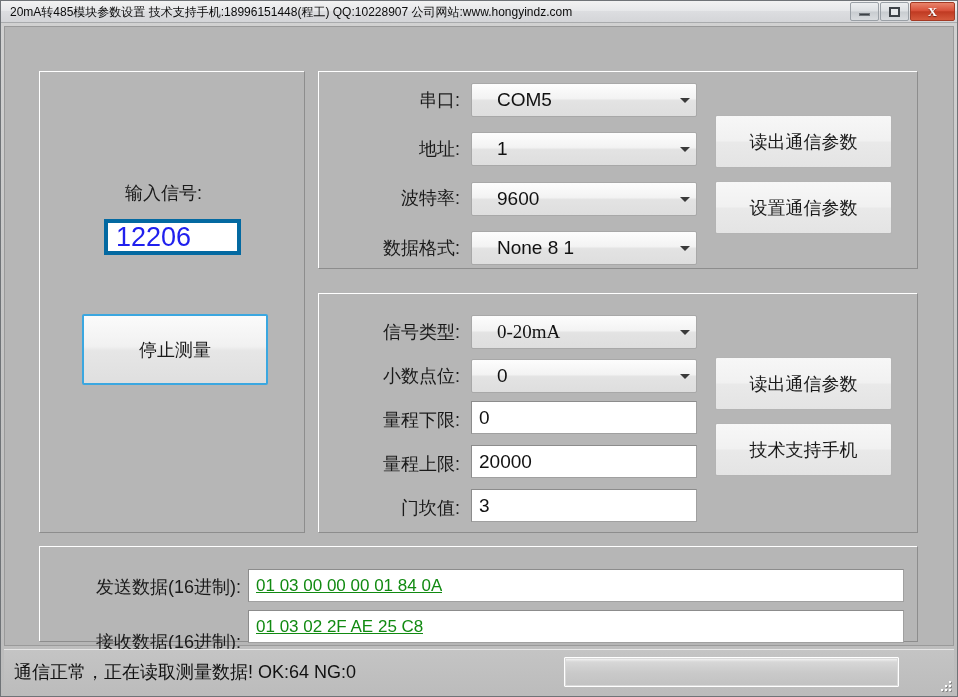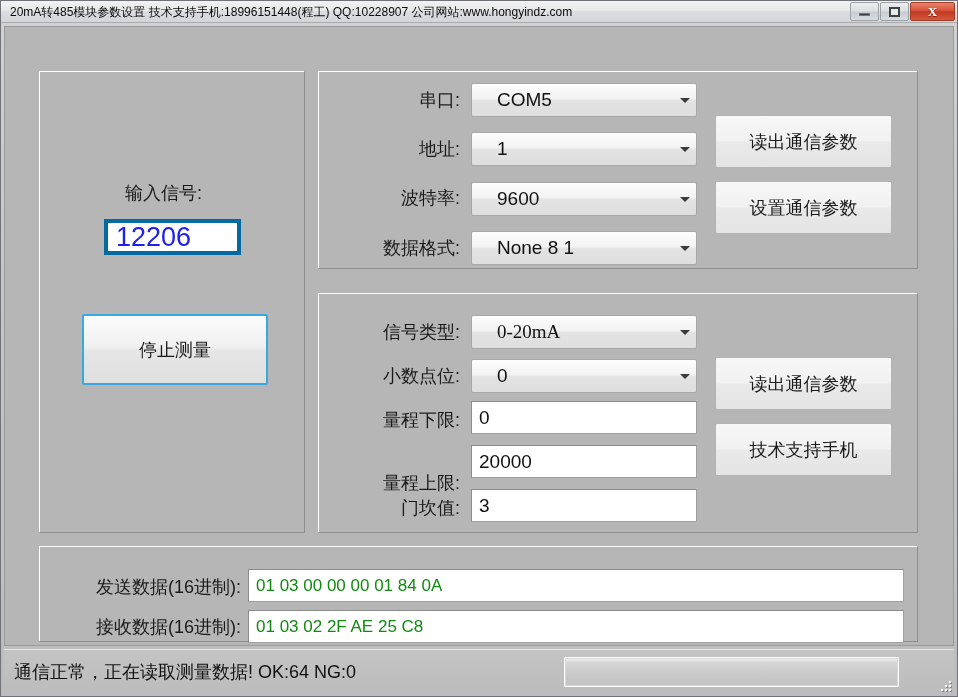--- a/index.html
+++ b/index.html
@@ -156,21 +156,21 @@
     align-items: center;
     cursor: text;
   }
   .tbox .val {
     font-size: 19px;
     color: #111;
     padding-left: 7px;
     white-space: nowrap;
     overflow: hidden;
   }
-  .tbox.hex .val { color: #118a11; font-size: 17px; }
+  .tbox.hex .val { color: #118a11; font-size: 17px; text-decoration: underline; }
   .tbox.signal { border: 4px solid #0369a1; }
   .tbox.signal .val { color: #2020ee; font-size: 27px; padding-left: 8px; }
 
   
   .btn {
     position: absolute;
     background: linear-gradient(to bottom, #f7f7f7 0%, #f1f1f1 48%, #e9e9e9 52%, #e4e4e4 100%);
     border: 1px solid #b4b4b4;
     border-radius: 2px;
     display: flex; align-items: center; justify-content: center;
@@ -304,42 +304,42 @@
       <span class="arrow">
           <i></i>
         </span>
     </div>
 
     <div class="lbl r" style="left:310px; top:384px; width:145px;">量程下限:</div>
     <div class="tbox" style="left:466px; top:374px; width:226px; height:33px;">
       <span class="val">0</span>
     </div>
 
-    <div class="lbl r" style="left:310px; top:447px; width:145px;">量程上限:</div>
+    <div class="lbl r" style="left:310px; top:428px; width:145px;">量程上限:</div>
     <div class="tbox" style="left:466px; top:418px; width:226px; height:33px;">
       <span class="val">20000</span>
     </div>
 
     <div class="lbl r" style="left:310px; top:472px; width:145px;">门坎值:</div>
     <div class="tbox" style="left:466px; top:462px; width:226px; height:33px;">
       <span class="val">3</span>
     </div>
 
     <div class="btn" style="left:710px; top:330px; width:177px; height:53px;">读出通信参数</div>
     <div class="btn" style="left:710px; top:396px; width:177px; height:53px;">技术支持手机</div>
 
     <div class="panel" style="left:34px; top:519px; width:879px; height:96px;">
     </div>
 
     <div class="lbl r" style="left:50px; top:551px; width:186px;">发送数据(16进制):</div>
     <div class="tbox hex" style="left:243px; top:542px; width:656px; height:33px;">
       <span class="val">01 03 00 00 00 01 84 0A</span>
     </div>
 
-    <div class="lbl r" style="left:50px; top:591px; width:186px;">接收数据(16进制):</div>
+    <div class="lbl r" style="left:50px; top:606px; width:186px;">接收数据(16进制):</div>
     <div class="tbox hex" style="left:243px; top:583px; width:656px; height:33px;">
       <span class="val">01 03 02 2F AE 25 C8</span>
     </div>
 
   </div>
 
   <div id="statusbar">
     <div id="status-text">通信正常，正在读取测量数据! OK:64  NG:0</div>
     <div id="progressbar"></div>
     <div id="resize-grip">

